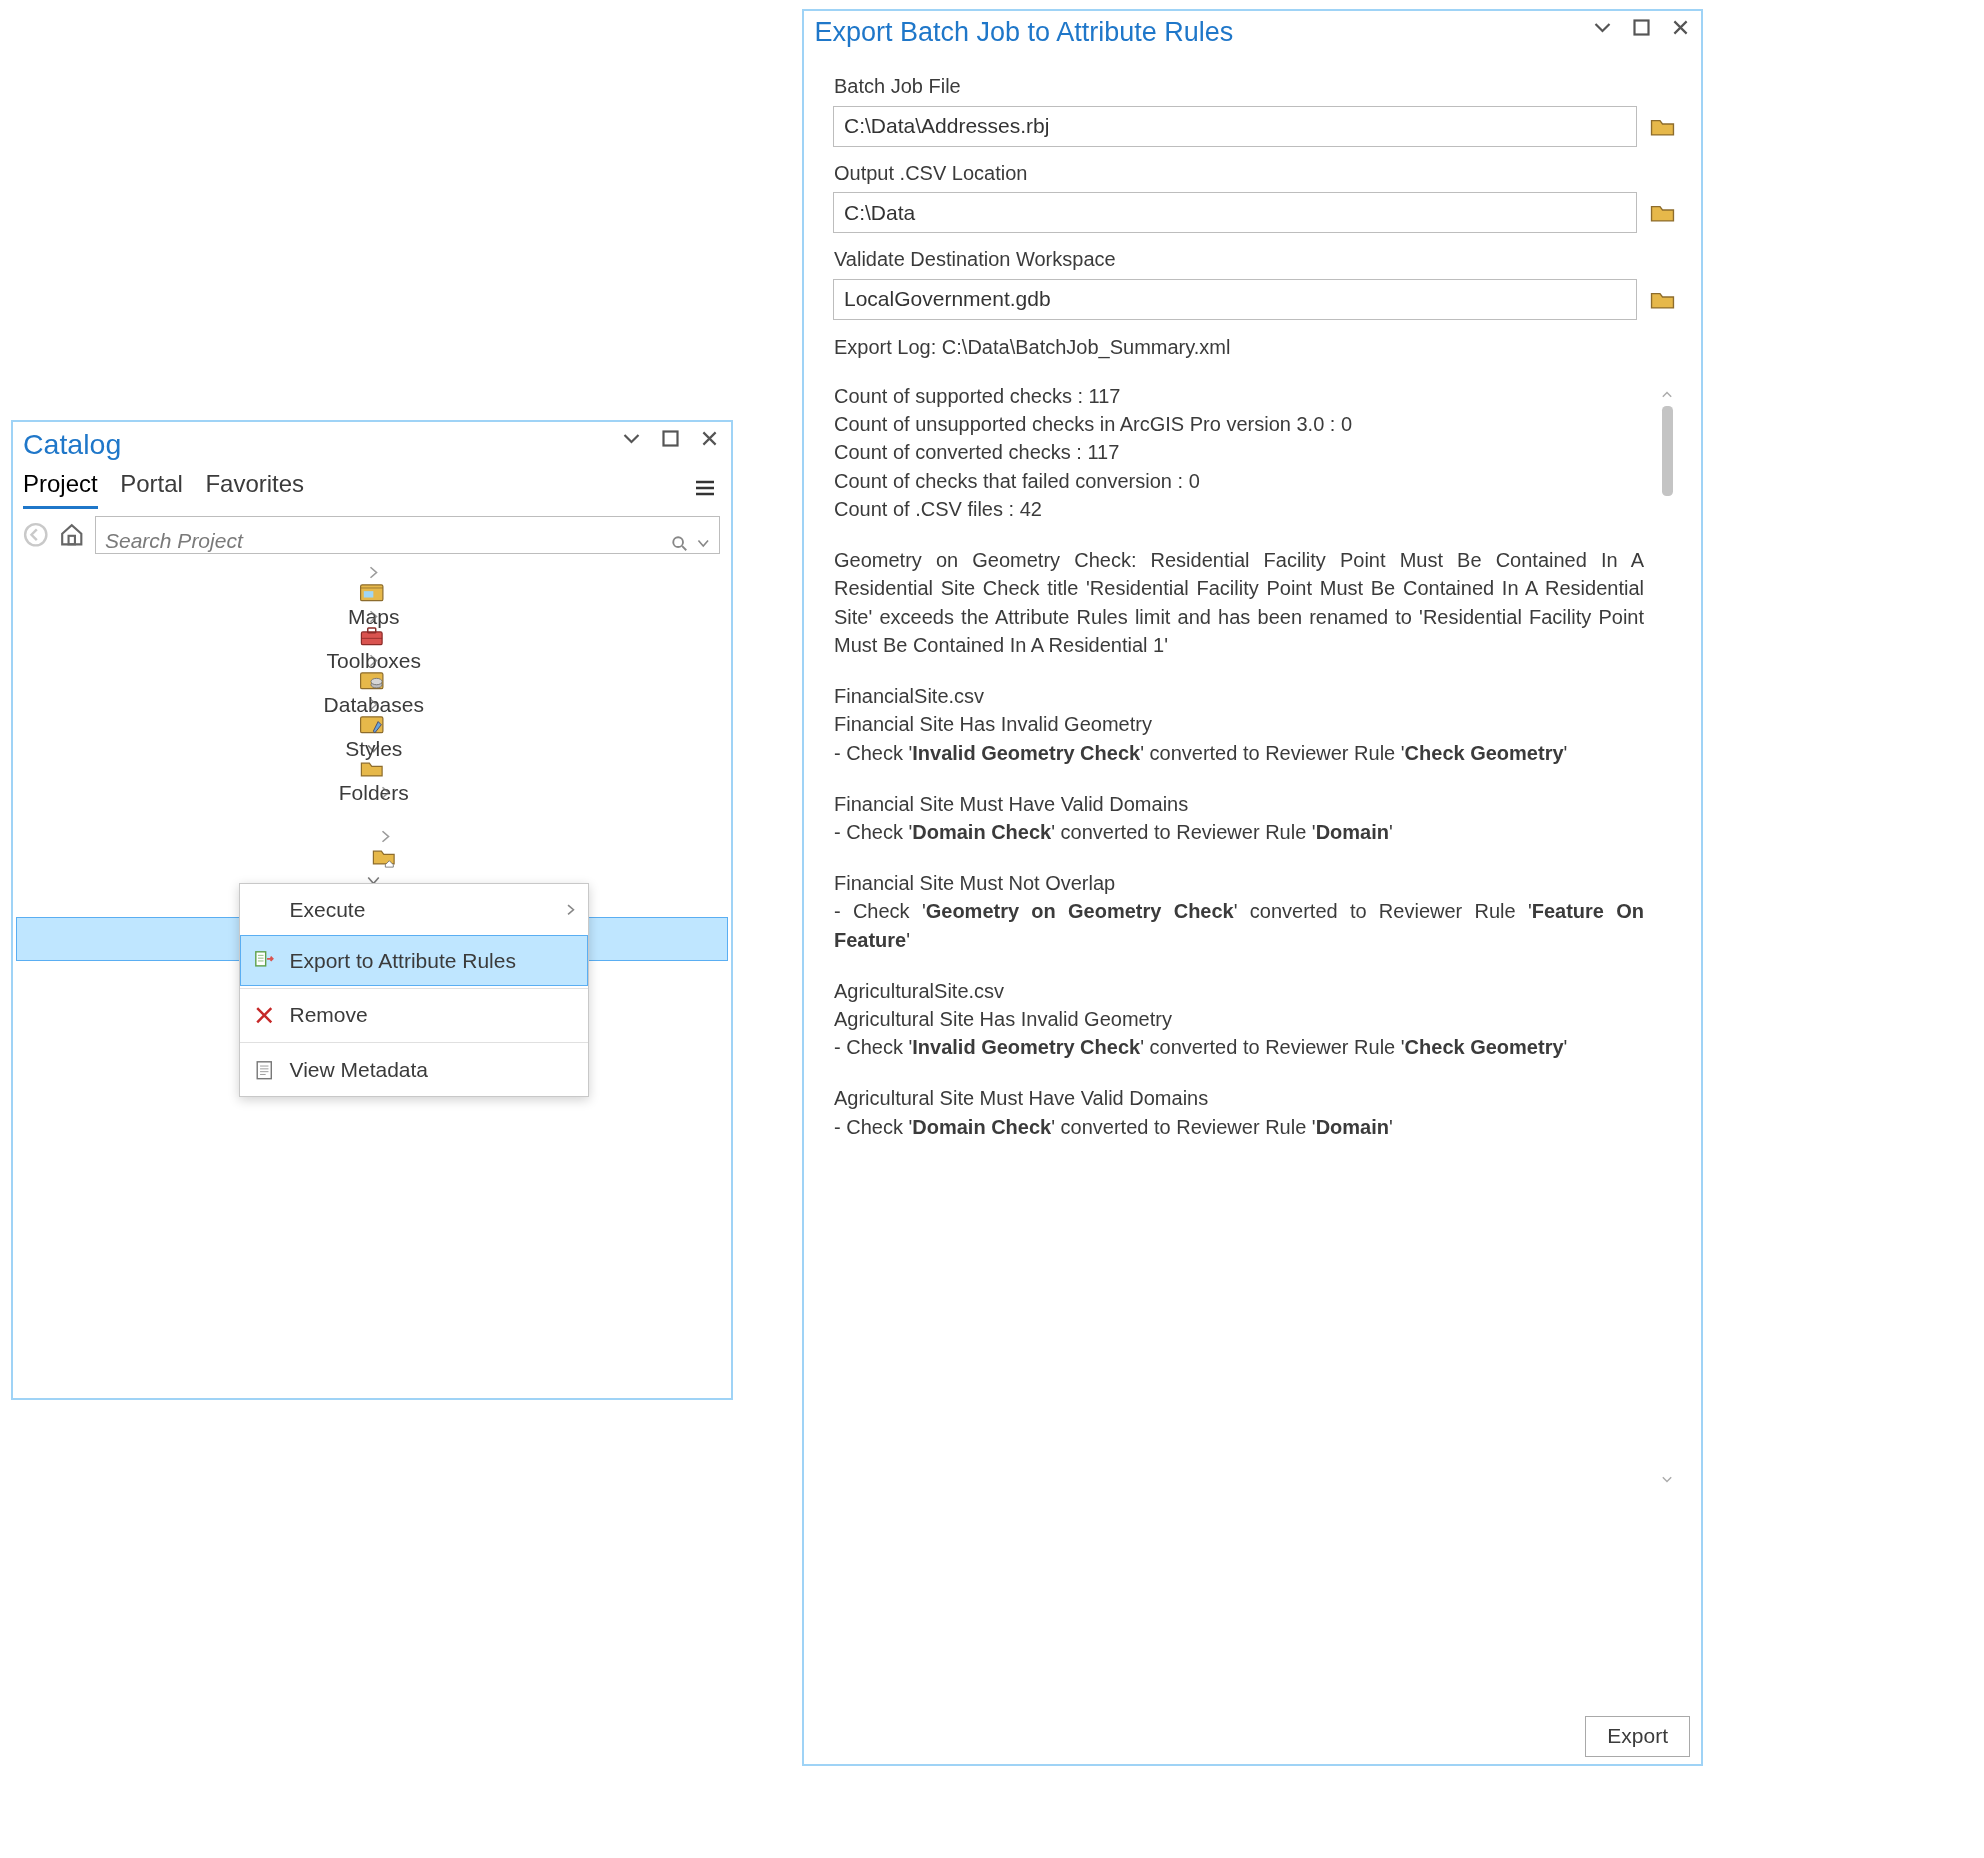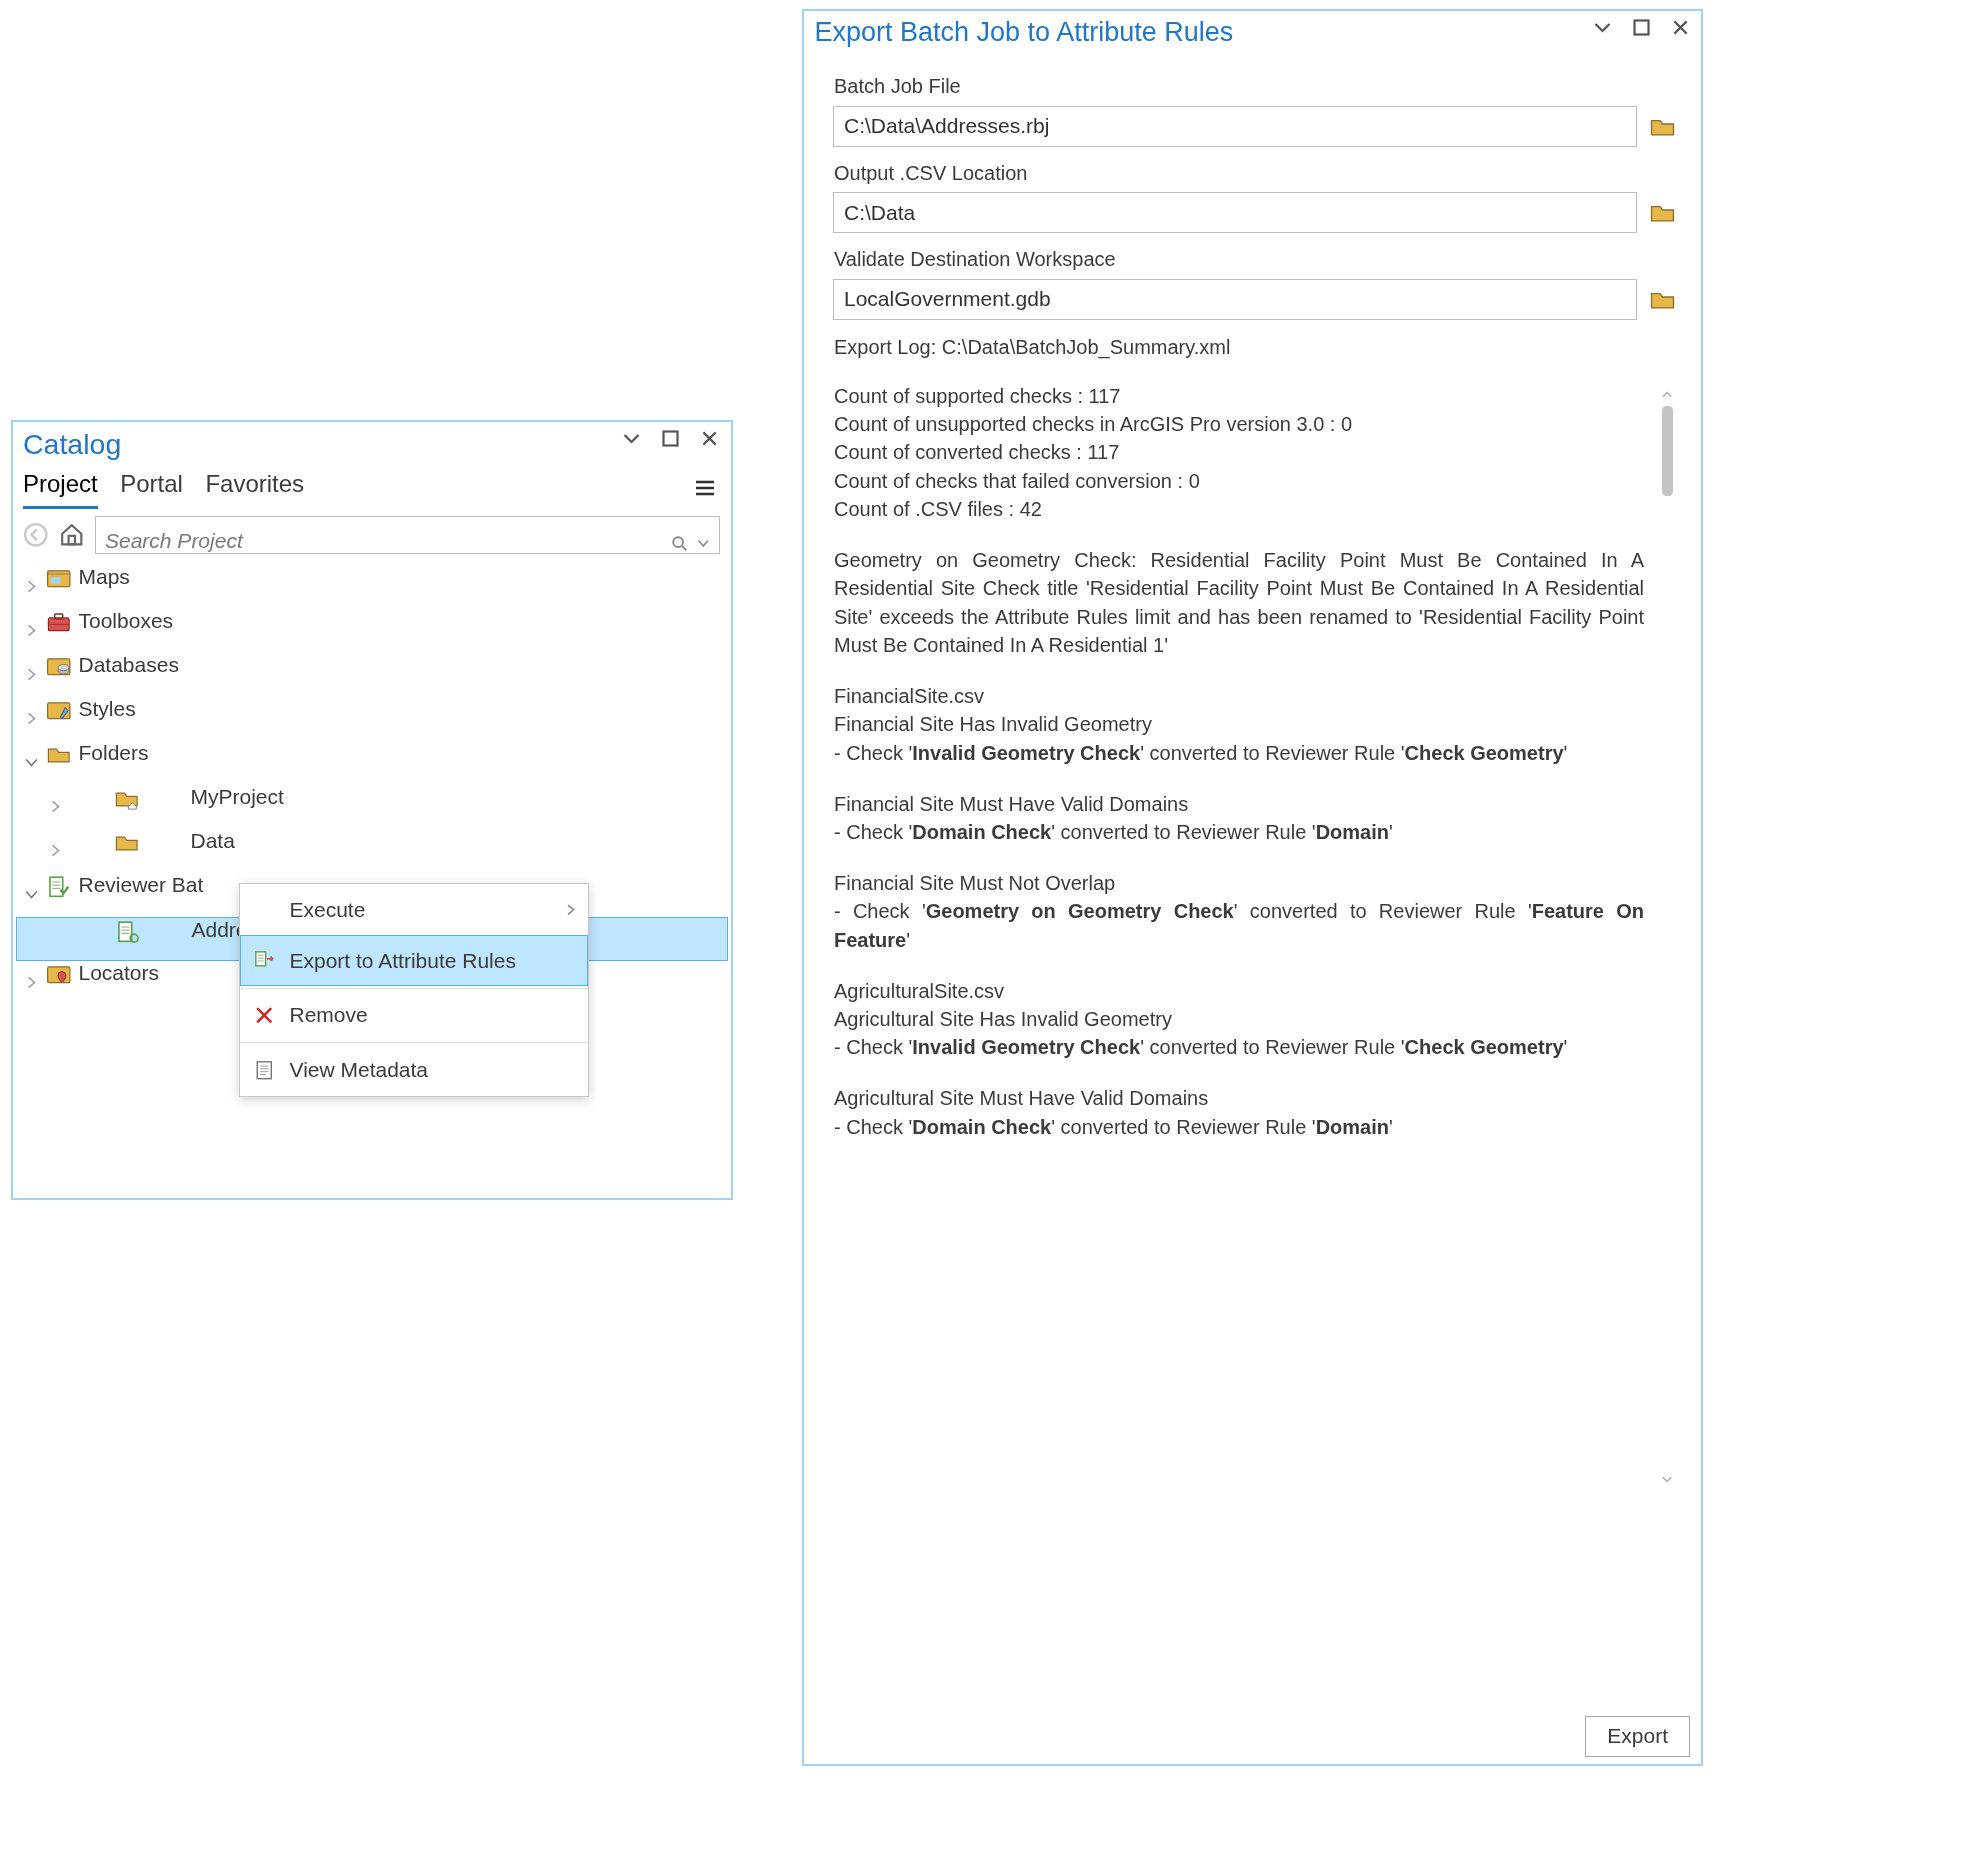--- a/index.html
+++ b/index.html
@@ -27,21 +27,21 @@
     position:relative;
     overflow:hidden;
   }
   .panel{
     position:absolute;
     background:var(--panel-bg);
     border:2.3px solid var(--panel-border);
     box-sizing:border-box;
   }
   
-  #catalog{left:10.5px; top:420px; width:722px; height:780px;}
+  #catalog{left:10.5px; top:420px; width:722px; height:980px;}
   .panel-title-row{
     display:flex;align-items:flex-start;justify-content:space-between;
     padding:6px 10.5px 1.5px 10.5px;
   }
   .panel-title{
     color:var(--blue);
     font-size:28.5px;
     font-weight:400;
   }
   .title-ctrls{display:flex;gap:18px;align-items:center;}
@@ -66,23 +66,24 @@
     border:1.5px solid var(--gray-border);
     height:36px;padding:0 7.5px 0 9px;
     color:#7a7a7a;font-style:italic;
     justify-content:space-between;
   }
   .search-box .mag svg{width:19.5px;height:19.5px;display:block;opacity:.7;}
   .search-box .dd svg{width:16.5px;height:16.5px;display:block;opacity:.7;margin-left:6px;}
   .search-right{display:flex;align-items:center;}
   .tree{padding:4.5px 3px 0 3px;}
   .tree-row{
-    display:flex;
+    display:flex;align-items:center;
     height:44px;
     padding-left:4.5px;
+    flex-direction:column;
   }
   .exp{width:22.5px;display:flex;justify-content:center;align-items:center;opacity:.65;}
   .exp svg{width:15px;height:15px;display:block;}
   .ticon{width:28.5px;height:28.5px;display:flex;align-items:center;justify-content:center;margin:0 6px 0 1.5px;}
   .ticon svg{width:25.5px;height:25.5px;display:block;}
   .indent1{padding-left:28.5px;gap:44px;}
   .tree-row.selected{
     background:var(--highlight);
     border:1.5px solid var(--sel-border);
     box-sizing:border-box;

